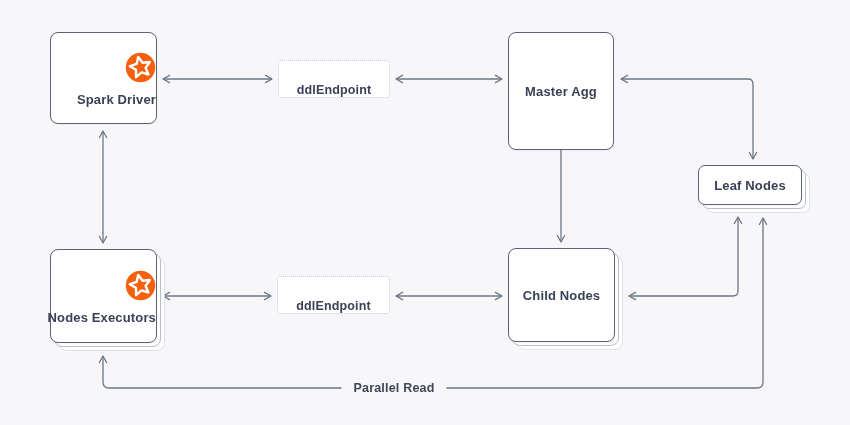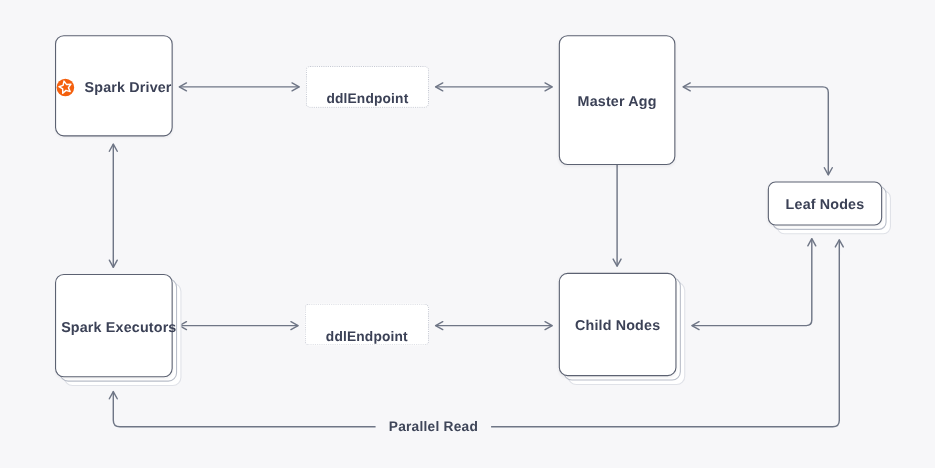--- a/index.html
+++ b/index.html
@@ -20,21 +20,21 @@
     border-radius:8px;
     display:flex;align-items:center;justify-content:center;
     box-sizing:border-box;
     z-index:2;
     box-shadow:0 1px 2px rgba(40,45,60,0.05);
   }
   .node-label{
     font-size:13px;font-weight:600;color:#3b4156;letter-spacing:.15px;
     white-space:nowrap;
   }
-  .card-col{flex-direction:row;gap:9px;padding-top:2px;}
+  .card-col{flex-direction:column;gap:9px;padding-top:2px;align-items:flex-end;}
 
   .endpoint{
     position:absolute;
     background:#ffffff;
     border:1.5px dotted #c6c9d3;
     border-radius:4px;
     display:flex;align-items:flex-end;justify-content:center;
     box-sizing:border-box;
     z-index:2;
   }
@@ -119,21 +119,21 @@
   </div>
 
   <div class="node-stack" id="spark-executors-stack">
     <div class="stack-layer l2"></div>
     <div class="stack-layer l1"></div>
     <div class="node main card-col">
       <svg class="spark-icon" viewBox="0 0 24 24">
         <circle cx="12" cy="12" r="11.4" fill="#f4600e"></circle>
         <path d="M12 3.6 L14.35 8.7 L19.9 9.35 L15.8 13.1 L16.9 18.55 L12 15.85 L7.1 18.55 L8.2 13.1 L4.1 9.35 L9.65 8.7 Z" fill="none" stroke="#ffffff" stroke-width="1.9" stroke-linejoin="round" transform="rotate(-12 12 12)"></path>
       </svg>
-      <span class="node-label">Spark Executors</span>
+      <span class="node-label">Nodes Executors</span>
     </div>
   </div>
 
   <div class="endpoint" id="dml-endpoints">
     <span class="node-label">ddlEndpoint</span>
   </div>
 
   <div class="node-stack" id="child-aggs-stack">
     <div class="stack-layer l2"></div>
     <div class="stack-layer l1"></div>

